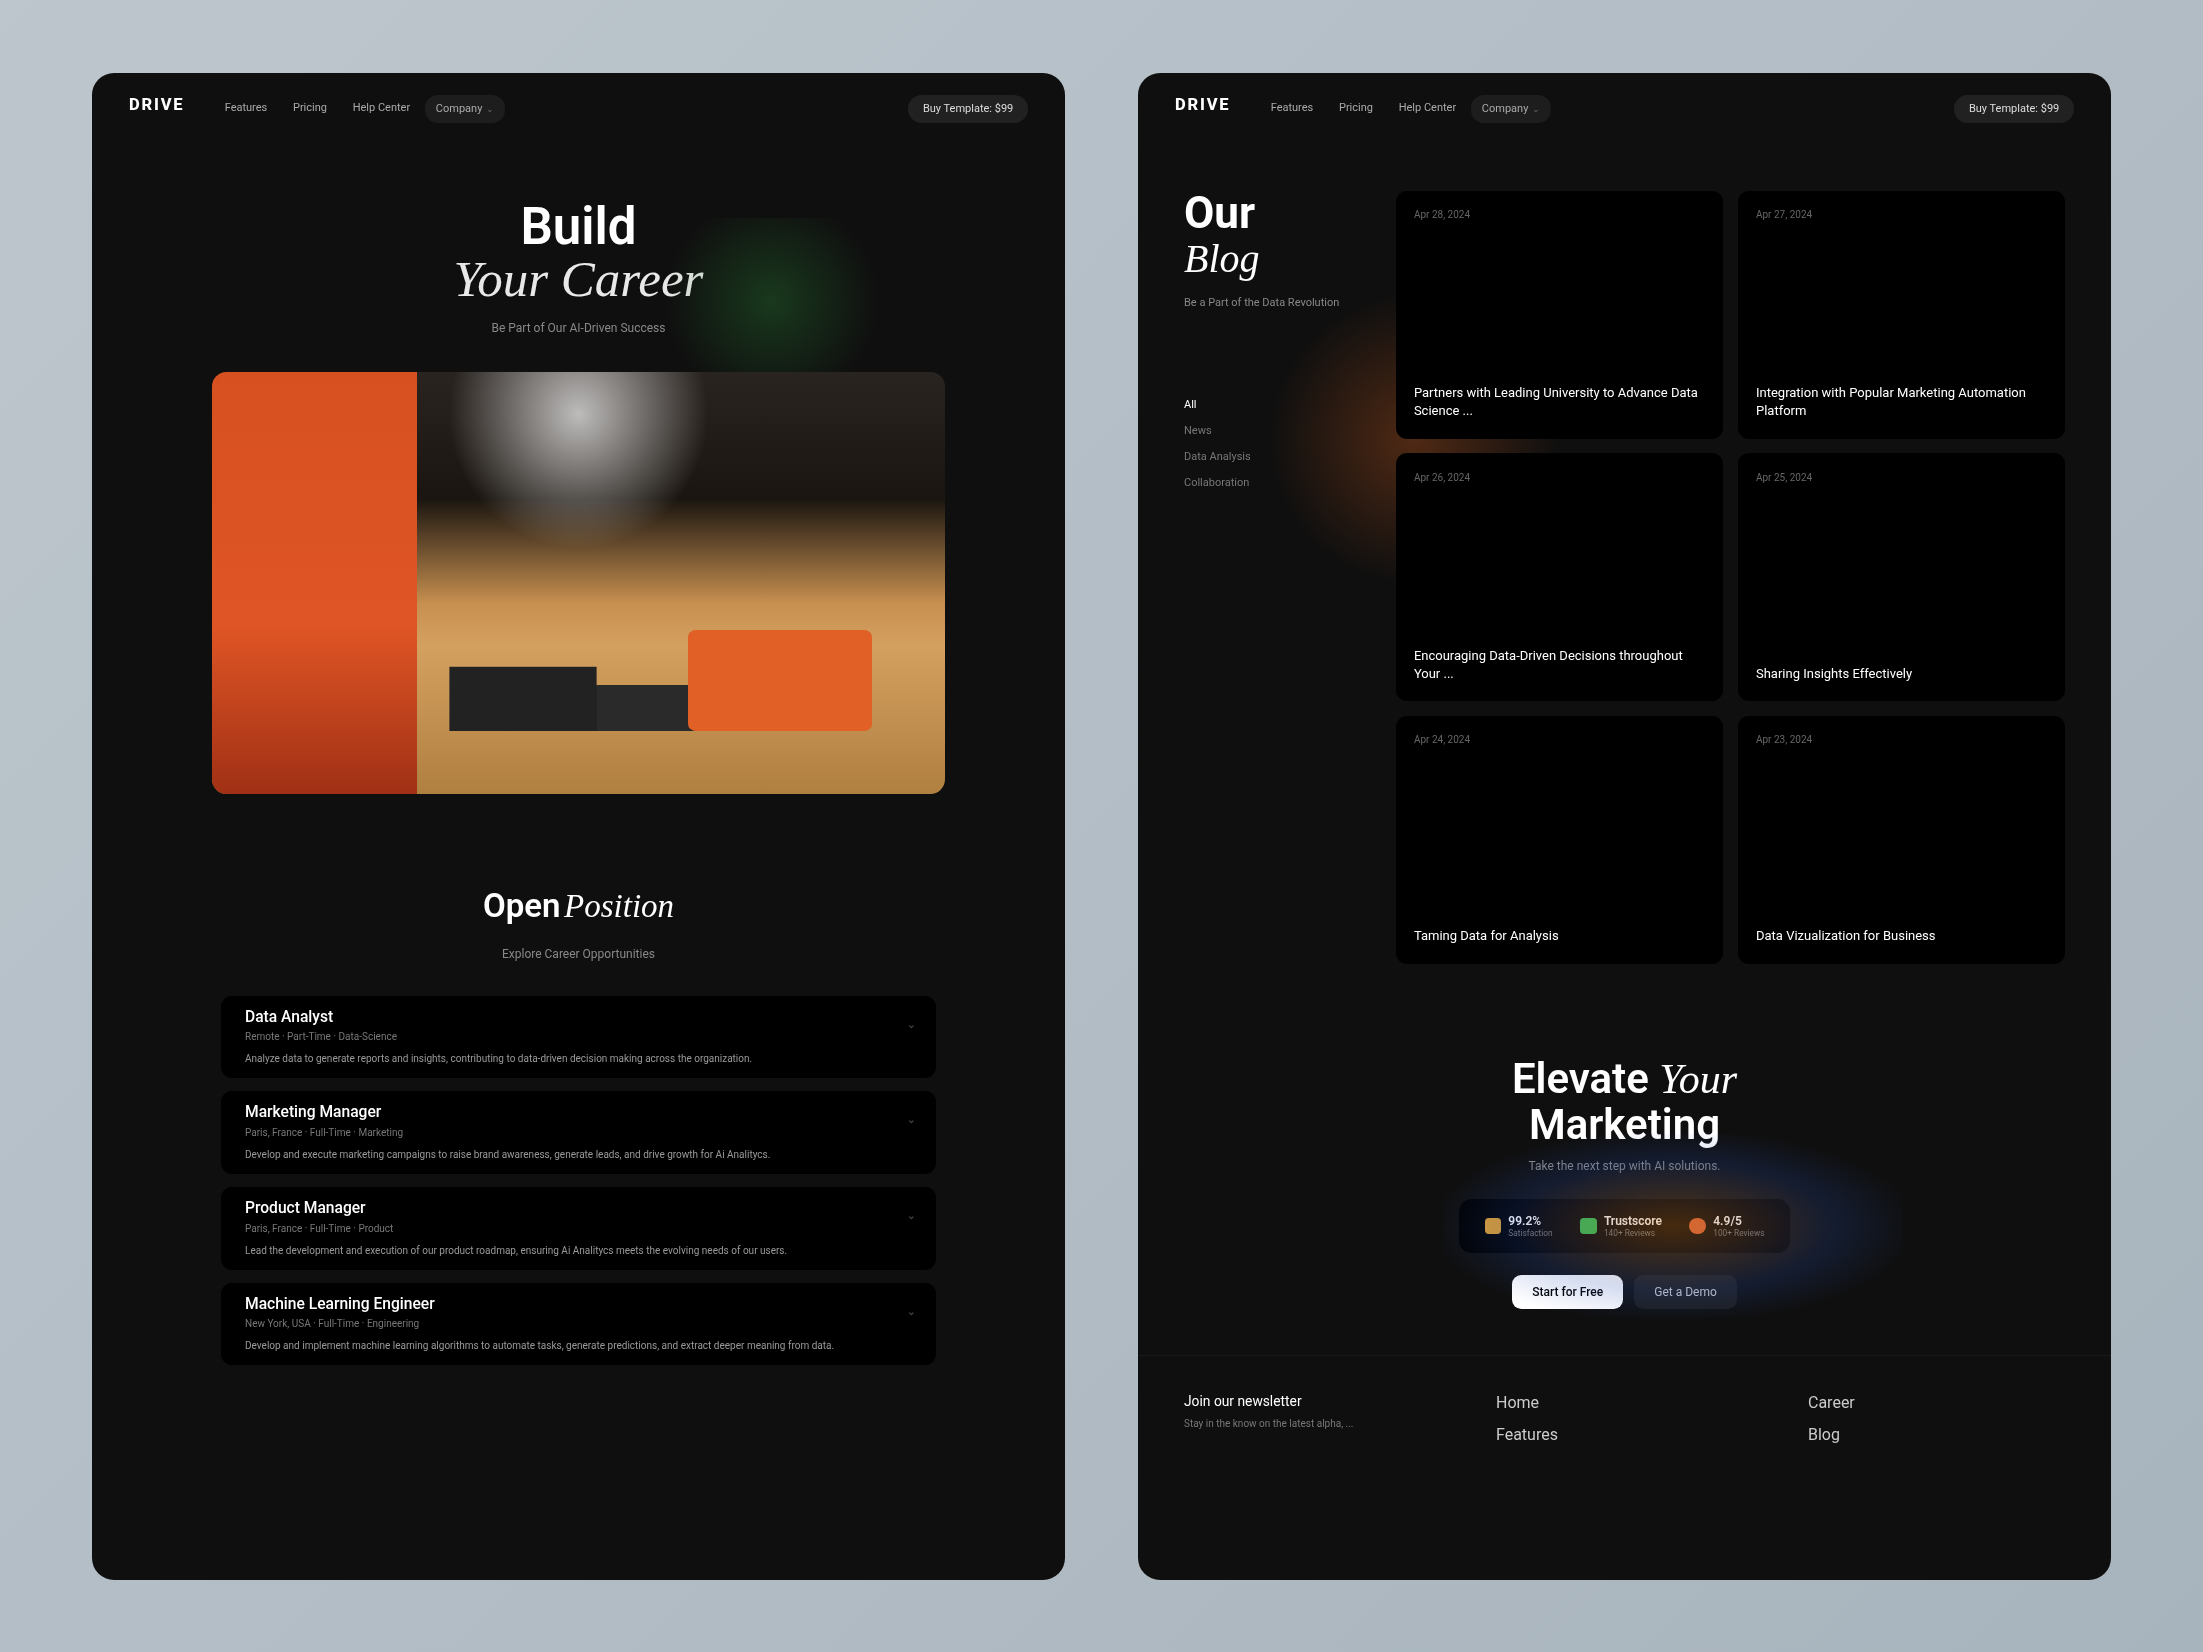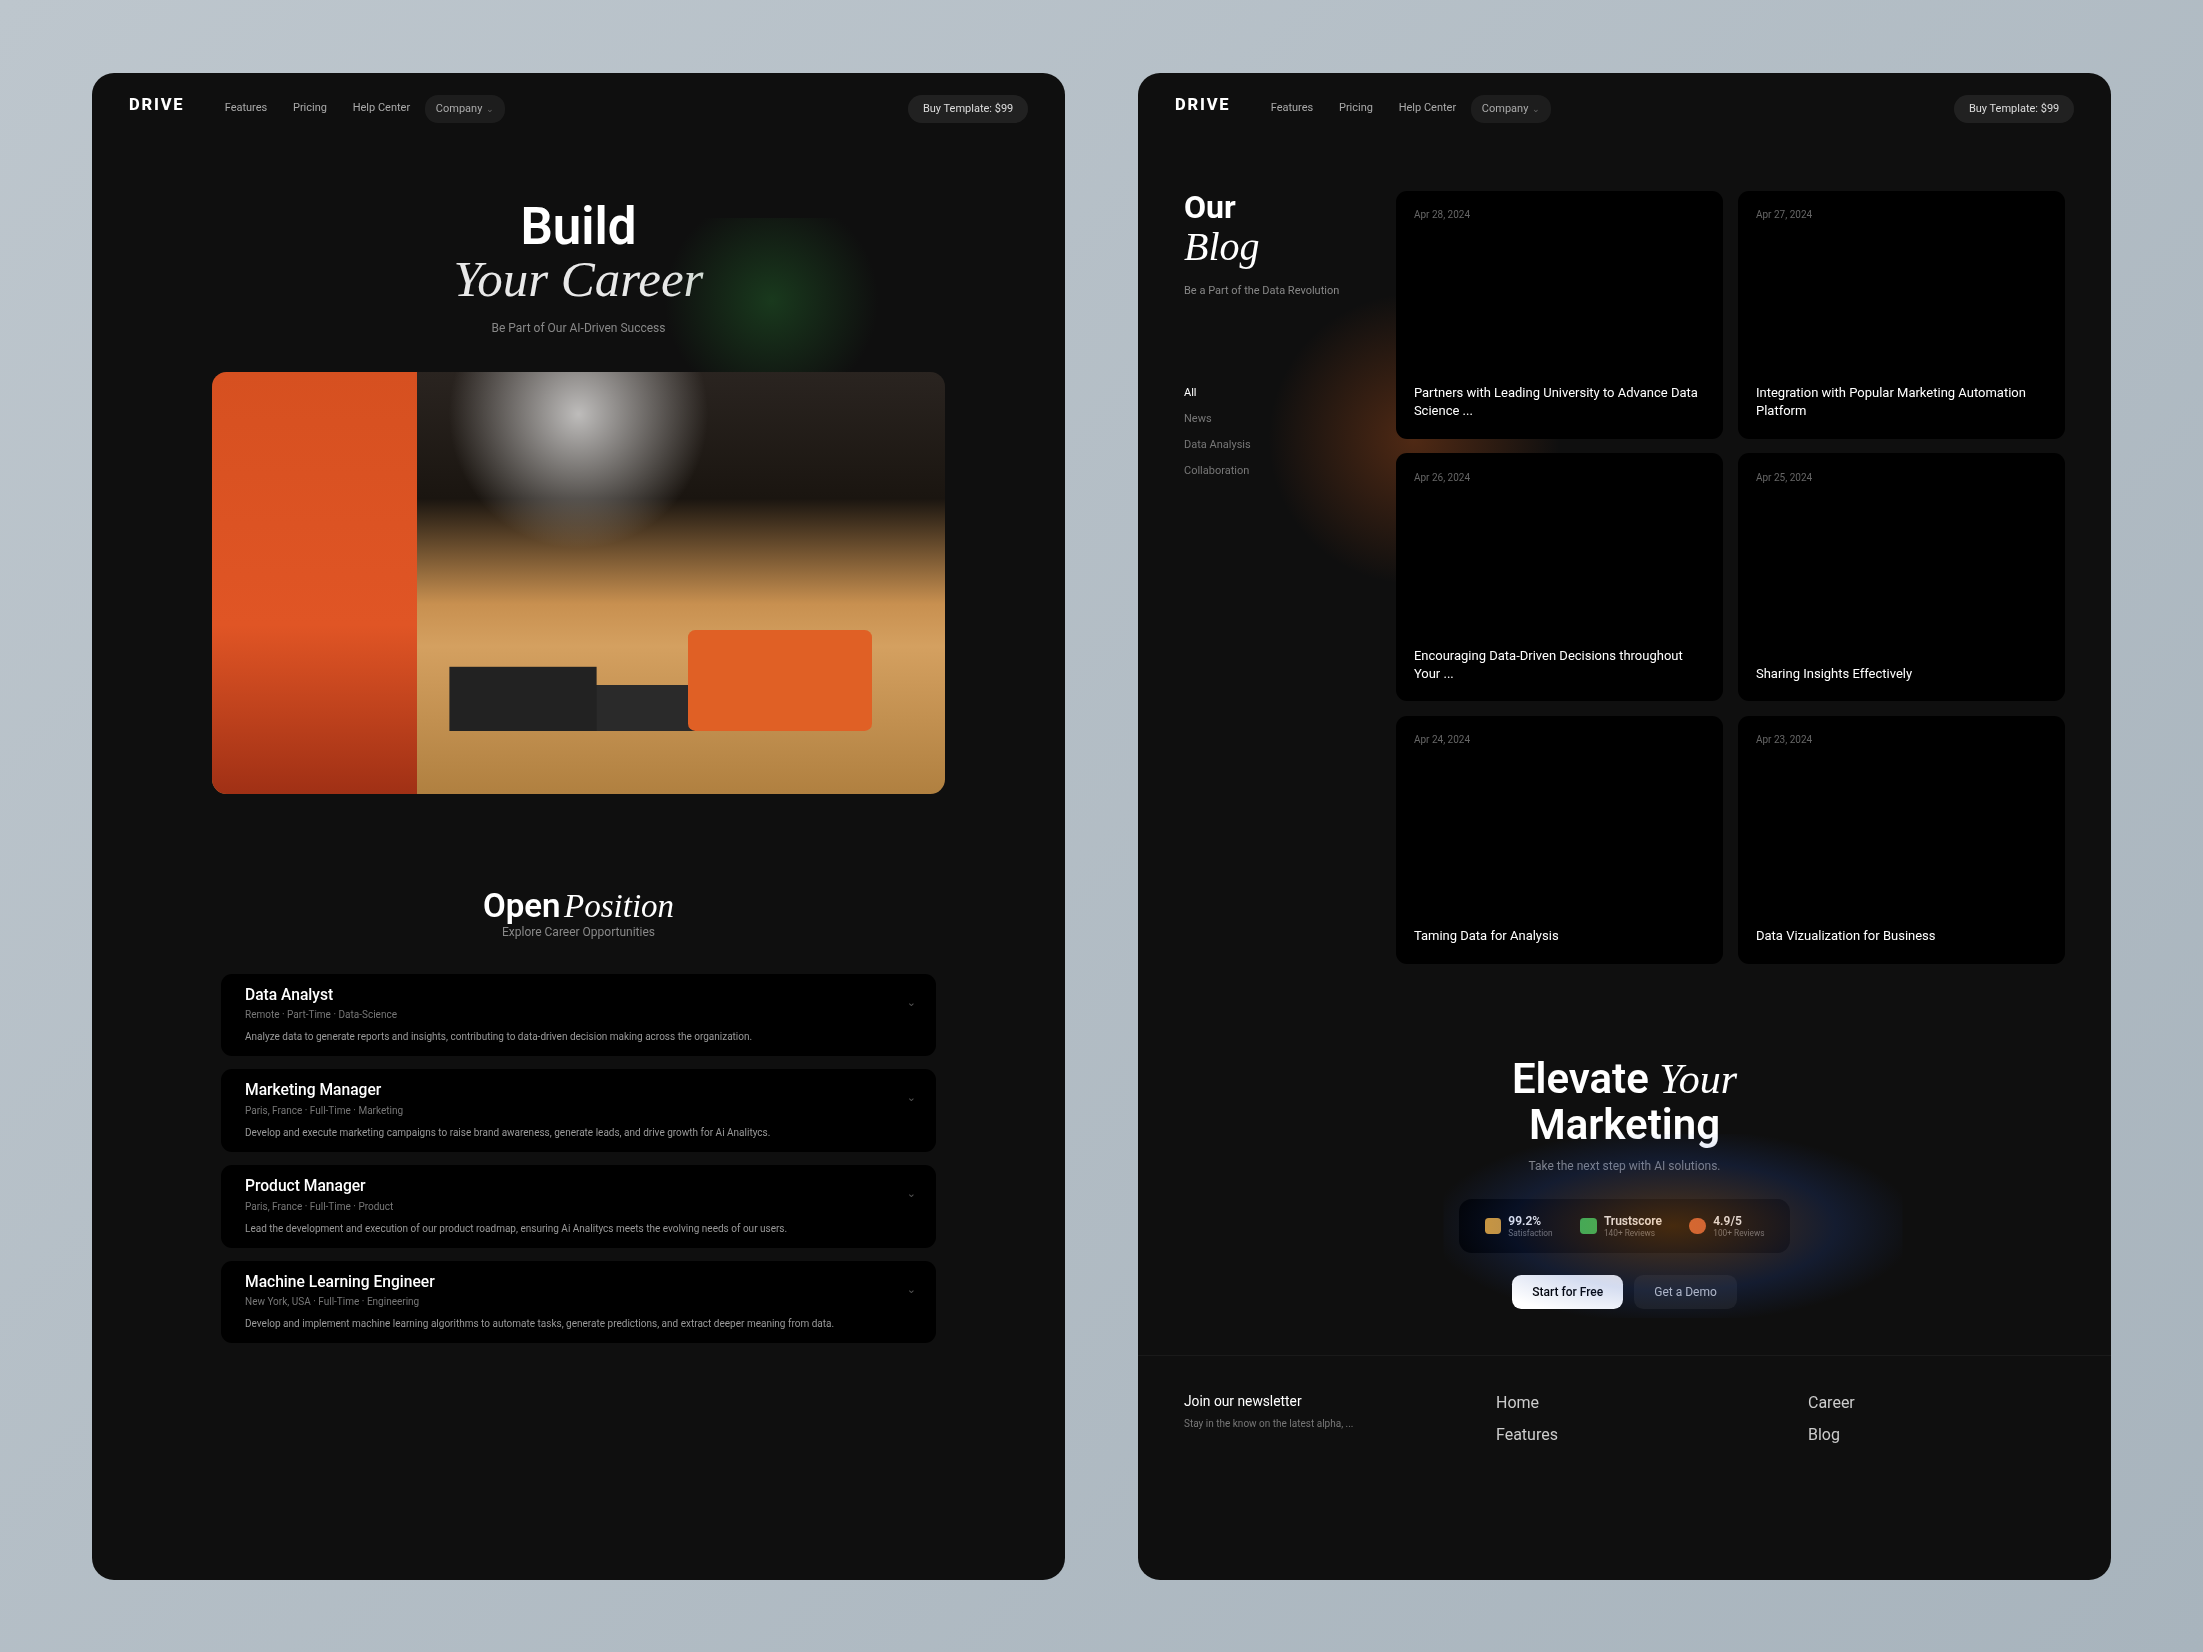--- a/index.html
+++ b/index.html
@@ -77,21 +77,21 @@
   position: absolute; right: 10%; bottom: 15%; width: 184px; height: 101px;
   background: #e06025; border-radius: 7.3px;
   box-shadow: -257px 18.4px 0 -18.4px #222, -129px 27.5px 0 -27.5px #2a2a2a;
 }
 .section-h {
   text-align: center;
   padding: 64px 0 7.3px;
 }
 .sh-bold { font-size: 33px; font-weight: 600; }
 .sh-it { font-style: italic; font-family: Georgia, serif; font-weight: 400; }
-.sh-sub { color: #888; font-size: 12px; margin-top: 0; }
+.sh-sub { color: #888; font-size: 12px; margin-top: 22px; }
 .jobs { padding: 27.5px 129px 55px; display: flex; flex-direction: column; gap: 13px; }
 .job {
   background: #000;
   border-radius: 11px;
   padding: 12px 24px;
   position: relative;
 }
 .job-title { font-size: 15.6px; font-weight: 500; }
 .job-meta { font-size: 10px; color: #777; margin-top: 5.5px; }
 .job-meta .dot::before { content: '  ·  '; }
@@ -106,21 +106,21 @@
   background: radial-gradient(circle, rgba(200,90,30,0.35), transparent 70%);
   pointer-events: none;
 }
 .glow-bottom {
   position: absolute; bottom: 37px; left: 55%; transform: translateX(-50%);
   width: 459px; height: 184px;
   background: radial-gradient(ellipse, rgba(200,120,40,0.35), rgba(40,80,180,0.2) 50%, transparent 75%);
   pointer-events: none;
 }
 .blog-side { width: 184px; z-index: 2; }
-.blog-h1 { font-size: 32px; font-weight: 700; line-height: 1; }
+.blog-h1 { font-size: 44px; font-weight: 700; line-height: 1; }
 .blog-h1-it { font-style: italic; font-family: Georgia, serif; font-weight: 400; font-size: 40px; }
 .blog-sub { color: #888; font-size: 11px; margin-top: 13px; line-height: 1.5; }
 .filters { margin-top: 46px; display: flex; flex-direction: column; gap: 13px; }
 .filter { font-size: 11px; color: #777; cursor: pointer; }
 .filter.active { color: #fff; margin-top: 41px; }
 .blog-grid { flex: 1; display: grid; grid-template-columns: 1fr 1fr; gap: 14.7px; z-index: 2; }
 .card {
   background: #000;
   border-radius: 11px;
   height: 248px;

